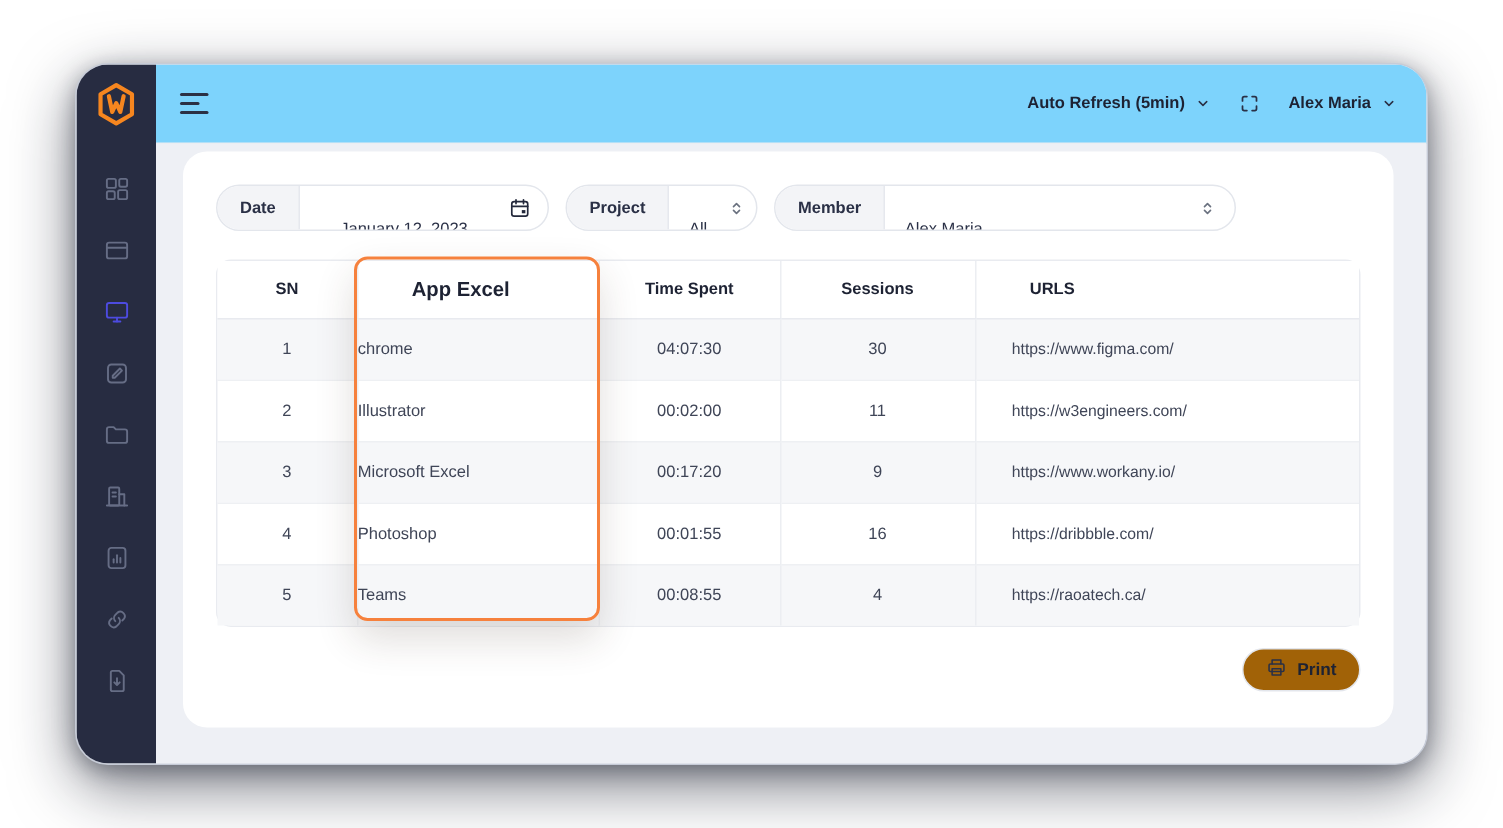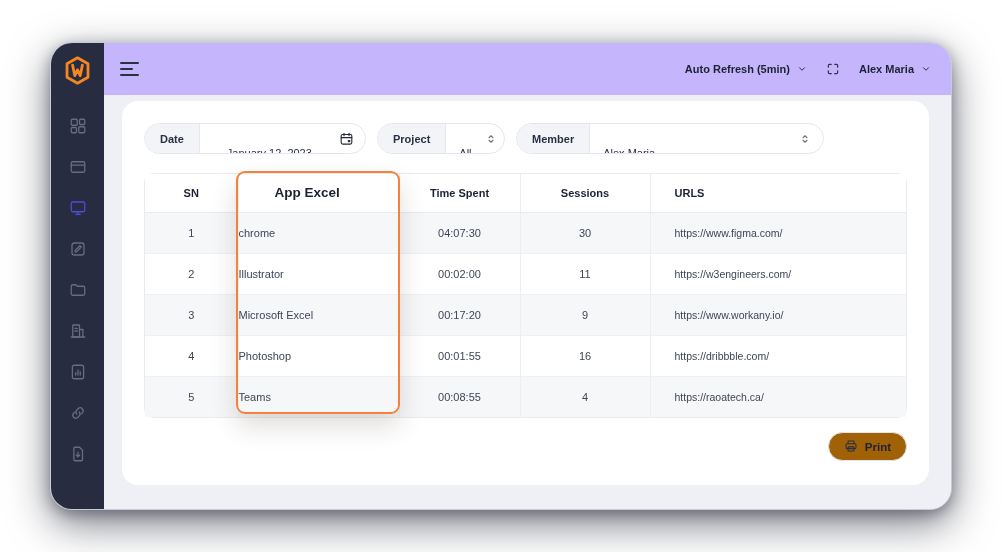--- a/index.html
+++ b/index.html
@@ -17,21 +17,21 @@
   
   .sidebar { width:53px; background:#272c41; display:flex; flex-direction:column; align-items:center; flex-shrink:0; }
   .logo { width:53px; height:58px; display:flex; align-items:center; justify-content:center; cursor:pointer; }
   .nav { display:flex; flex-direction:column; align-items:center; gap:22px; padding-top:17px; }
   .nav-item { width:24px; height:19px; display:flex; align-items:center; justify-content:center; background:none; border:none; cursor:pointer; }
   .nav-item svg { width:18px; height:18px; stroke:#666d85; fill:none; stroke-width:1.7; stroke-linecap:round; stroke-linejoin:round; }
   .nav-item.active svg { stroke:#4d4be0; }
 
   
   .main { flex:1; display:flex; flex-direction:column; min-width:0; }
-  .topbar { height:53px; background:#c4b5fd; border-bottom:1px solid #eceef2; display:flex; align-items:center; padding:0 20px 0 16px; flex-shrink:0; }
+  .topbar { height:53px; background:#7dd3fc; border-bottom:1px solid #eceef2; display:flex; align-items:center; padding:0 20px 0 16px; flex-shrink:0; }
   .hamburger { width:22px; height:14px; display:flex; flex-direction:column; justify-content:space-between; background:none; border:none; cursor:pointer; }
   .hamburger span { display:block; height:2.4px; background:#2b3044; border-radius:2px; }
   .hamburger .l1 { width:19px; } .hamburger .l2 { width:13px; } .hamburger .l3 { width:19px; }
   .topbar-right { margin-left:auto; display:flex; align-items:center; gap:19px; }
   .tb-item { display:flex; align-items:center; gap:7px; background:none; border:none; cursor:pointer;
              font-family:"Liberation Sans", sans-serif; font-size:11px; font-weight:700; color:#1d2233; }
   .chev svg { width:10px; height:10px; stroke:#2a3046; stroke-width:2.4; fill:none; stroke-linecap:round; stroke-linejoin:round; display:block; }
   .fullscreen-btn svg { width:14px; height:14px; stroke:#2a3046; stroke-width:2; fill:none; stroke-linecap:round; display:block; }
 
   
@@ -53,21 +53,21 @@
   .stepper svg { width:12px; height:12px; stroke:#6b7280; stroke-width:2.2; fill:none; stroke-linecap:round; stroke-linejoin:round; }
   .submit-btn { margin-left:auto; height:30px; padding:0 19px; border:none; border-radius:999px; background:#1f2438; color:#fff;
                 font-family:"Liberation Sans", sans-serif; font-size:11.5px; font-weight:700; cursor:pointer; }
 
   
   .table-wrap { position:relative; border:1px solid #e9ebf0; border-radius:10px; }
   table { width:100%; border-collapse:collapse; table-layout:fixed; }
   thead th { height:38px; background:#fff; font-size:11px; font-weight:700; color:#1d2233; text-align:center;
              border-bottom:1px solid #e8eaef; }
   thead th.em { font-size:13.5px; text-align:left; padding-left:36px; }
-  thead th.left { text-align:left; padding-left:24px; }
+  thead th.left { text-align:left; padding-left:36px; }
   tbody td { height:41px; font-size:11px; color:#3f4557; text-align:center; }
   tbody td.left-app { text-align:left; }
   tbody td.left-url { text-align:left; padding-left:24px; font-size:10.5px; }
   tbody tr:nth-child(odd) { background:#f6f7f9; }
   tbody tr { border-top:1px solid #eef0f3; }
   th + th, td + td { border-left:1px solid #eceef2; }
   tr:first-child td:first-child { border-bottom-left-radius:0; }
   .highlight-box { position:absolute; left:91px; top:-3px; width:164px; height:100%; border:2.5px solid #f6813d;
                    border-radius:9px; box-shadow:0 12px 26px rgba(60,45,30,.16); pointer-events:none; }
 

